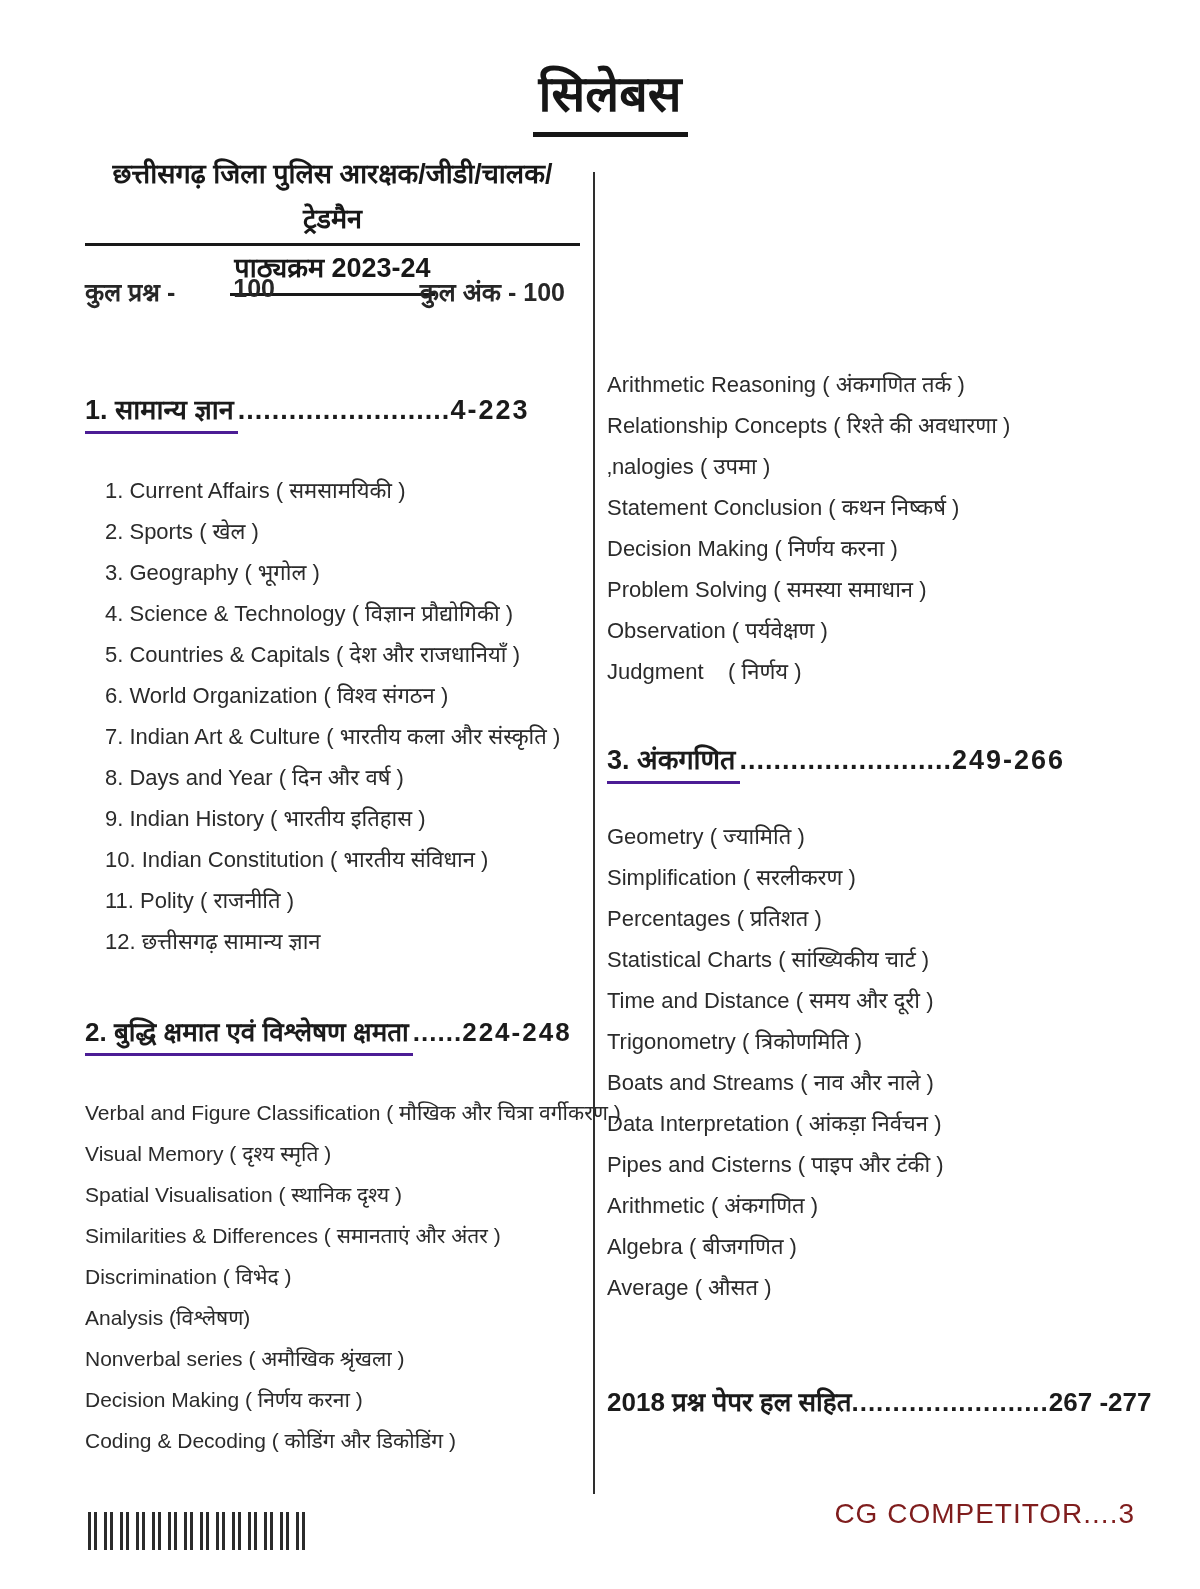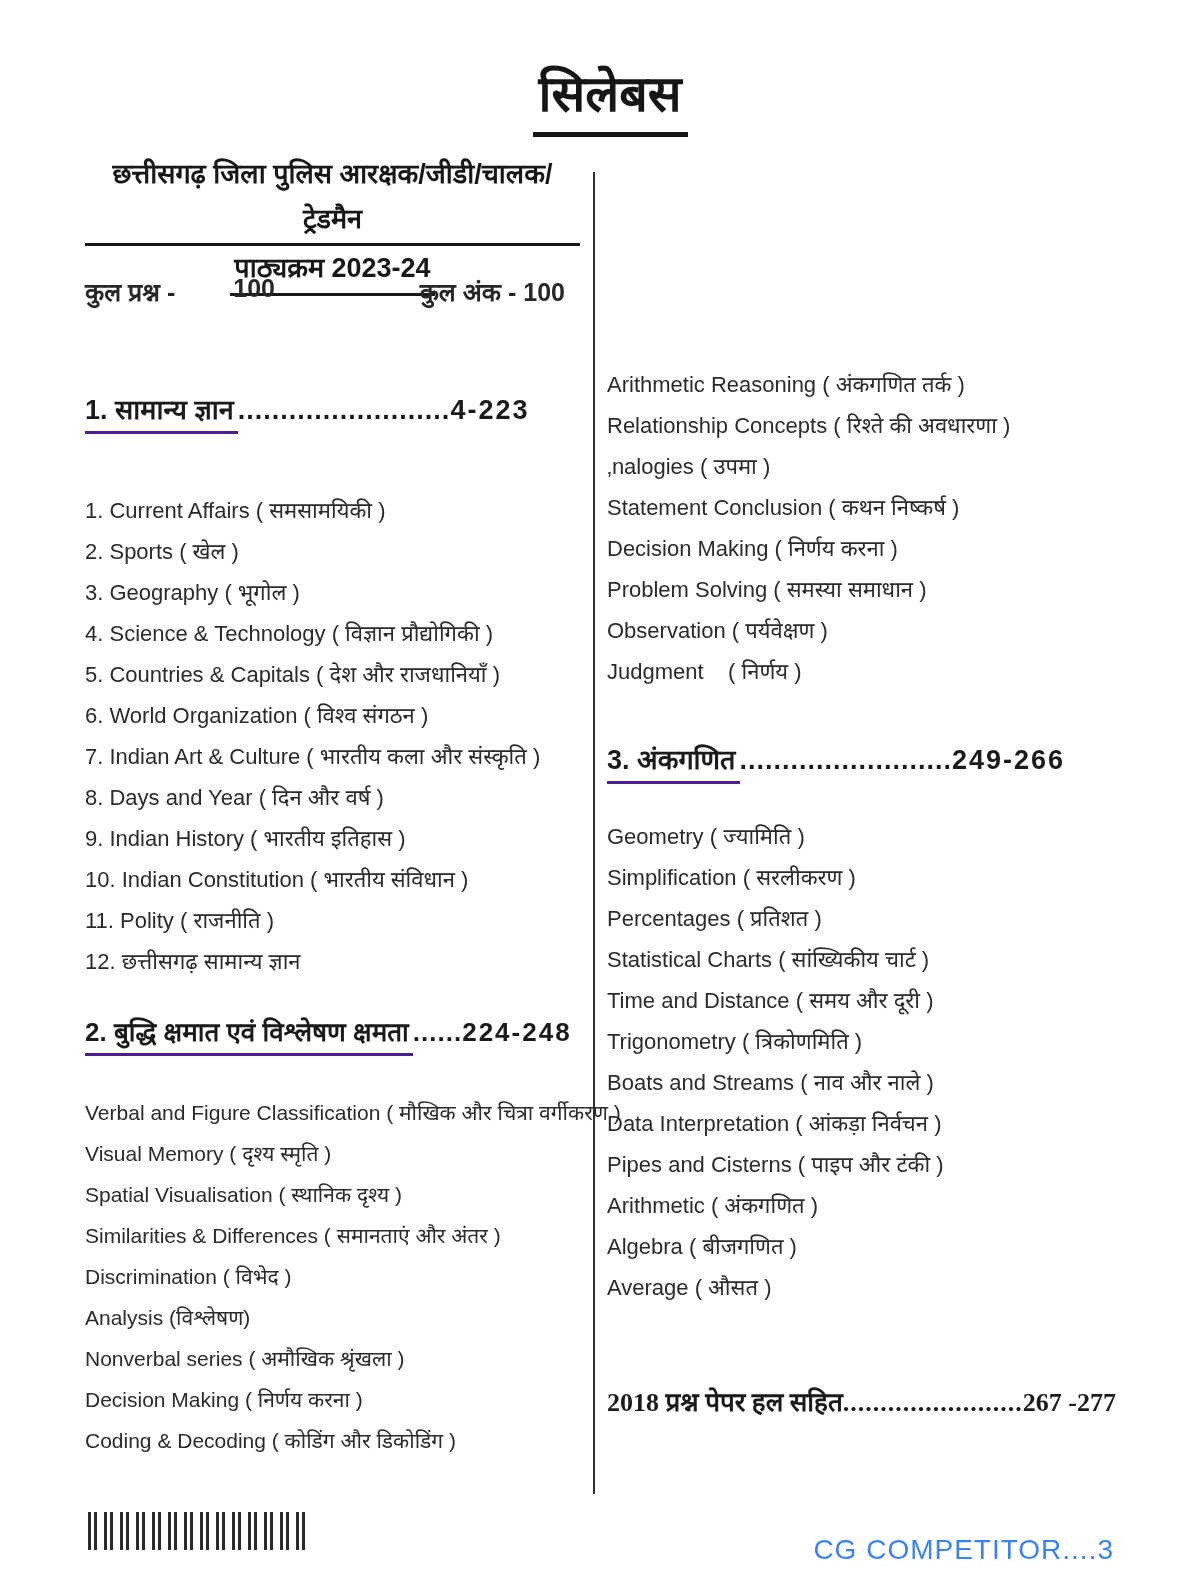--- a/index.html
+++ b/index.html
@@ -56,44 +56,44 @@
   #sec1-heading { top:390px;  left:0; }
   #sec2-heading { top:1013px; left:0; font-size:26px; }
   #sec3-heading { top:740px;  left:0; }
 
   
   .item-list {
     position:absolute; left:0; margin:0; padding:0; list-style:none;
     font-size:22px; color:#2b2b2b;
   }
   .item-list li { height:41px; line-height:41px; white-space:pre; }
-  #list-gk        { top:490px; }
+  #list-gk        { top:470px;margin-left:20px; }
   #list-iq        { top:1092px; font-size:21px; }
   #list-reasoning { top:364px; }
   #list-arith     { top:816px; }
 
   
   .solved {
     position:absolute; top:1383px; left:0; white-space:nowrap;
-    font-weight:bold; font-size:26px; color:#1b1b1b;font-family:Liberation Serif, serif;
+    font-weight:bold; font-size:26px; color:#1b1b1b;
   }
   .solved .dots { letter-spacing:1px; }
 
   
   .barcode {
     position:absolute; left:88px; top:1512px; height:38px;
     display:flex; gap:7px;
   }
   .barcode .bar {
     width:9px; height:38px;
     background:linear-gradient(to right,#2b2b2b 0 3px,transparent 3px 6px,#2b2b2b 6px 9px);
   }
   .brand {
-    position:absolute; top:1498px; right:86px;
-    font-size:28px; color:#3b82f6; letter-spacing:1px;margin-top:36px;
+    position:absolute; top:1498px; right:65px;
+    font-size:28px; color:#7f1d1d; letter-spacing:1px;
   }
 </style>
 </head>
 <body>
 
 <div class="page">
 
   <h1 class="main-title"><span class="u-title">सिलेबस</span></h1>
 
   <div class="divider"></div>

